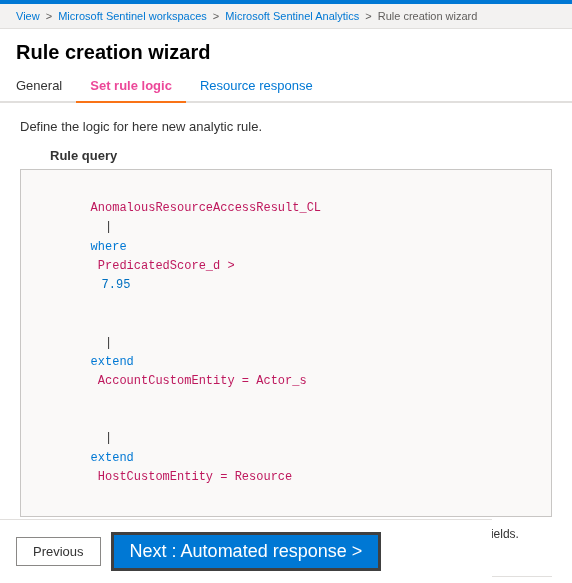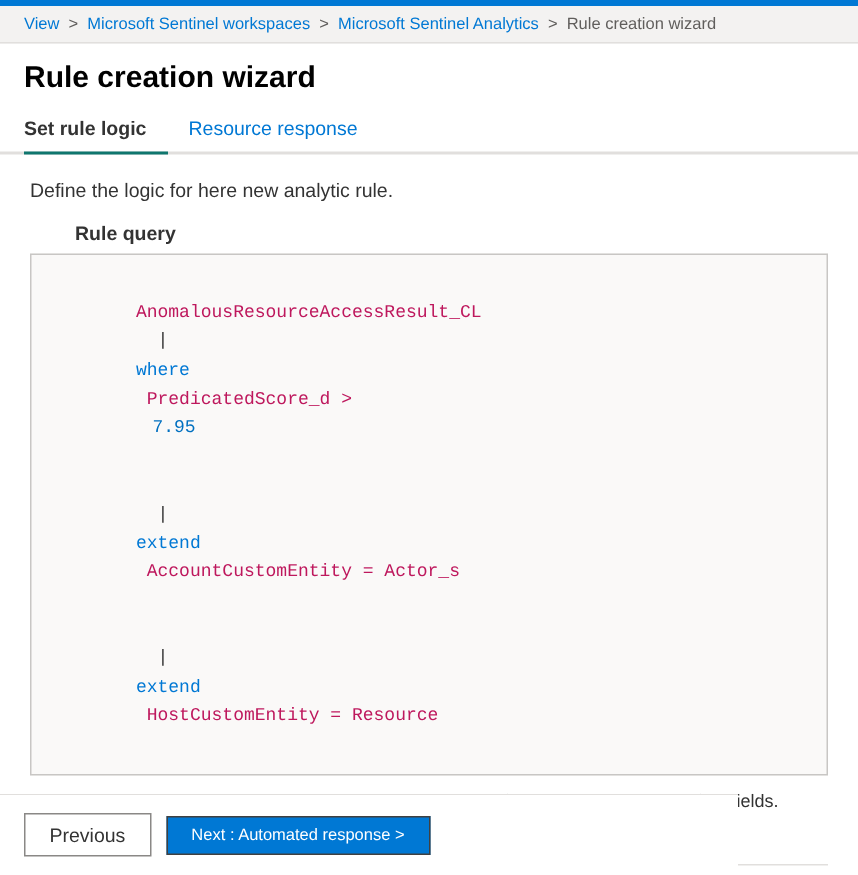--- a/index.html
+++ b/index.html
@@ -58,22 +58,22 @@
       padding: 8px 14px;
       font-size: 13px;
       cursor: pointer;
       color: #0078d4;
       text-decoration: none;
       border-bottom: 2px solid transparent;
       margin-bottom: -2px;
       white-space: nowrap;
     }
     .tab.active {
-      color: #0f766e;
-      border-bottom: 2px solid #0f766e;
+      color: #ec4899;
+      border-bottom: 2px solid #f97316;
       font-weight: 600;
       text-align: right;
     }
     .tab:first-child {
       color: #333;
       padding-left: 0;
     }
 
     
     .content {
@@ -153,24 +153,24 @@
       padding: 6px 16px;
       border: 1px solid #8a8886;
       background: #fff;
       color: #333;
       font-size: 13px;
       cursor: pointer;
       font-family: inherit;
     }
     .btn-next {
       padding: 6px 16px;
-      border: 1px solid #404040;
+      border: 3px solid #404040;
       background: #0078d4;
       color: #fff;
-      font-size: 11px;
+      font-size: 18px;
       cursor: pointer;
       font-family: inherit;
     }
 
     .content-wrap {
       padding-bottom: 60px;
     }
   </style>
 </head>
 <body>
@@ -183,20 +183,21 @@
   <a href="#">Microsoft Sentinel workspaces</a>
   <span class="sep"> &gt; </span>
   <a href="#">Microsoft Sentinel Analytics</a>
   <span class="sep"> &gt; </span>
   <span>Rule creation wizard</span>
 </div>
 
 <h1 class="page-title">Rule creation wizard</h1>
 
 <div class="tabs">
+  <a class="tab">General</a>
   <a class="tab active">Set rule logic</a>
   <a class="tab">Resource response</a>
 </div>
 
 <div class="content-wrap">
   <div class="content">
 
     <p class="section-desc">Define the logic for here new analytic rule.</p>
 
     <div class="rule-query-label">Rule query</div>

